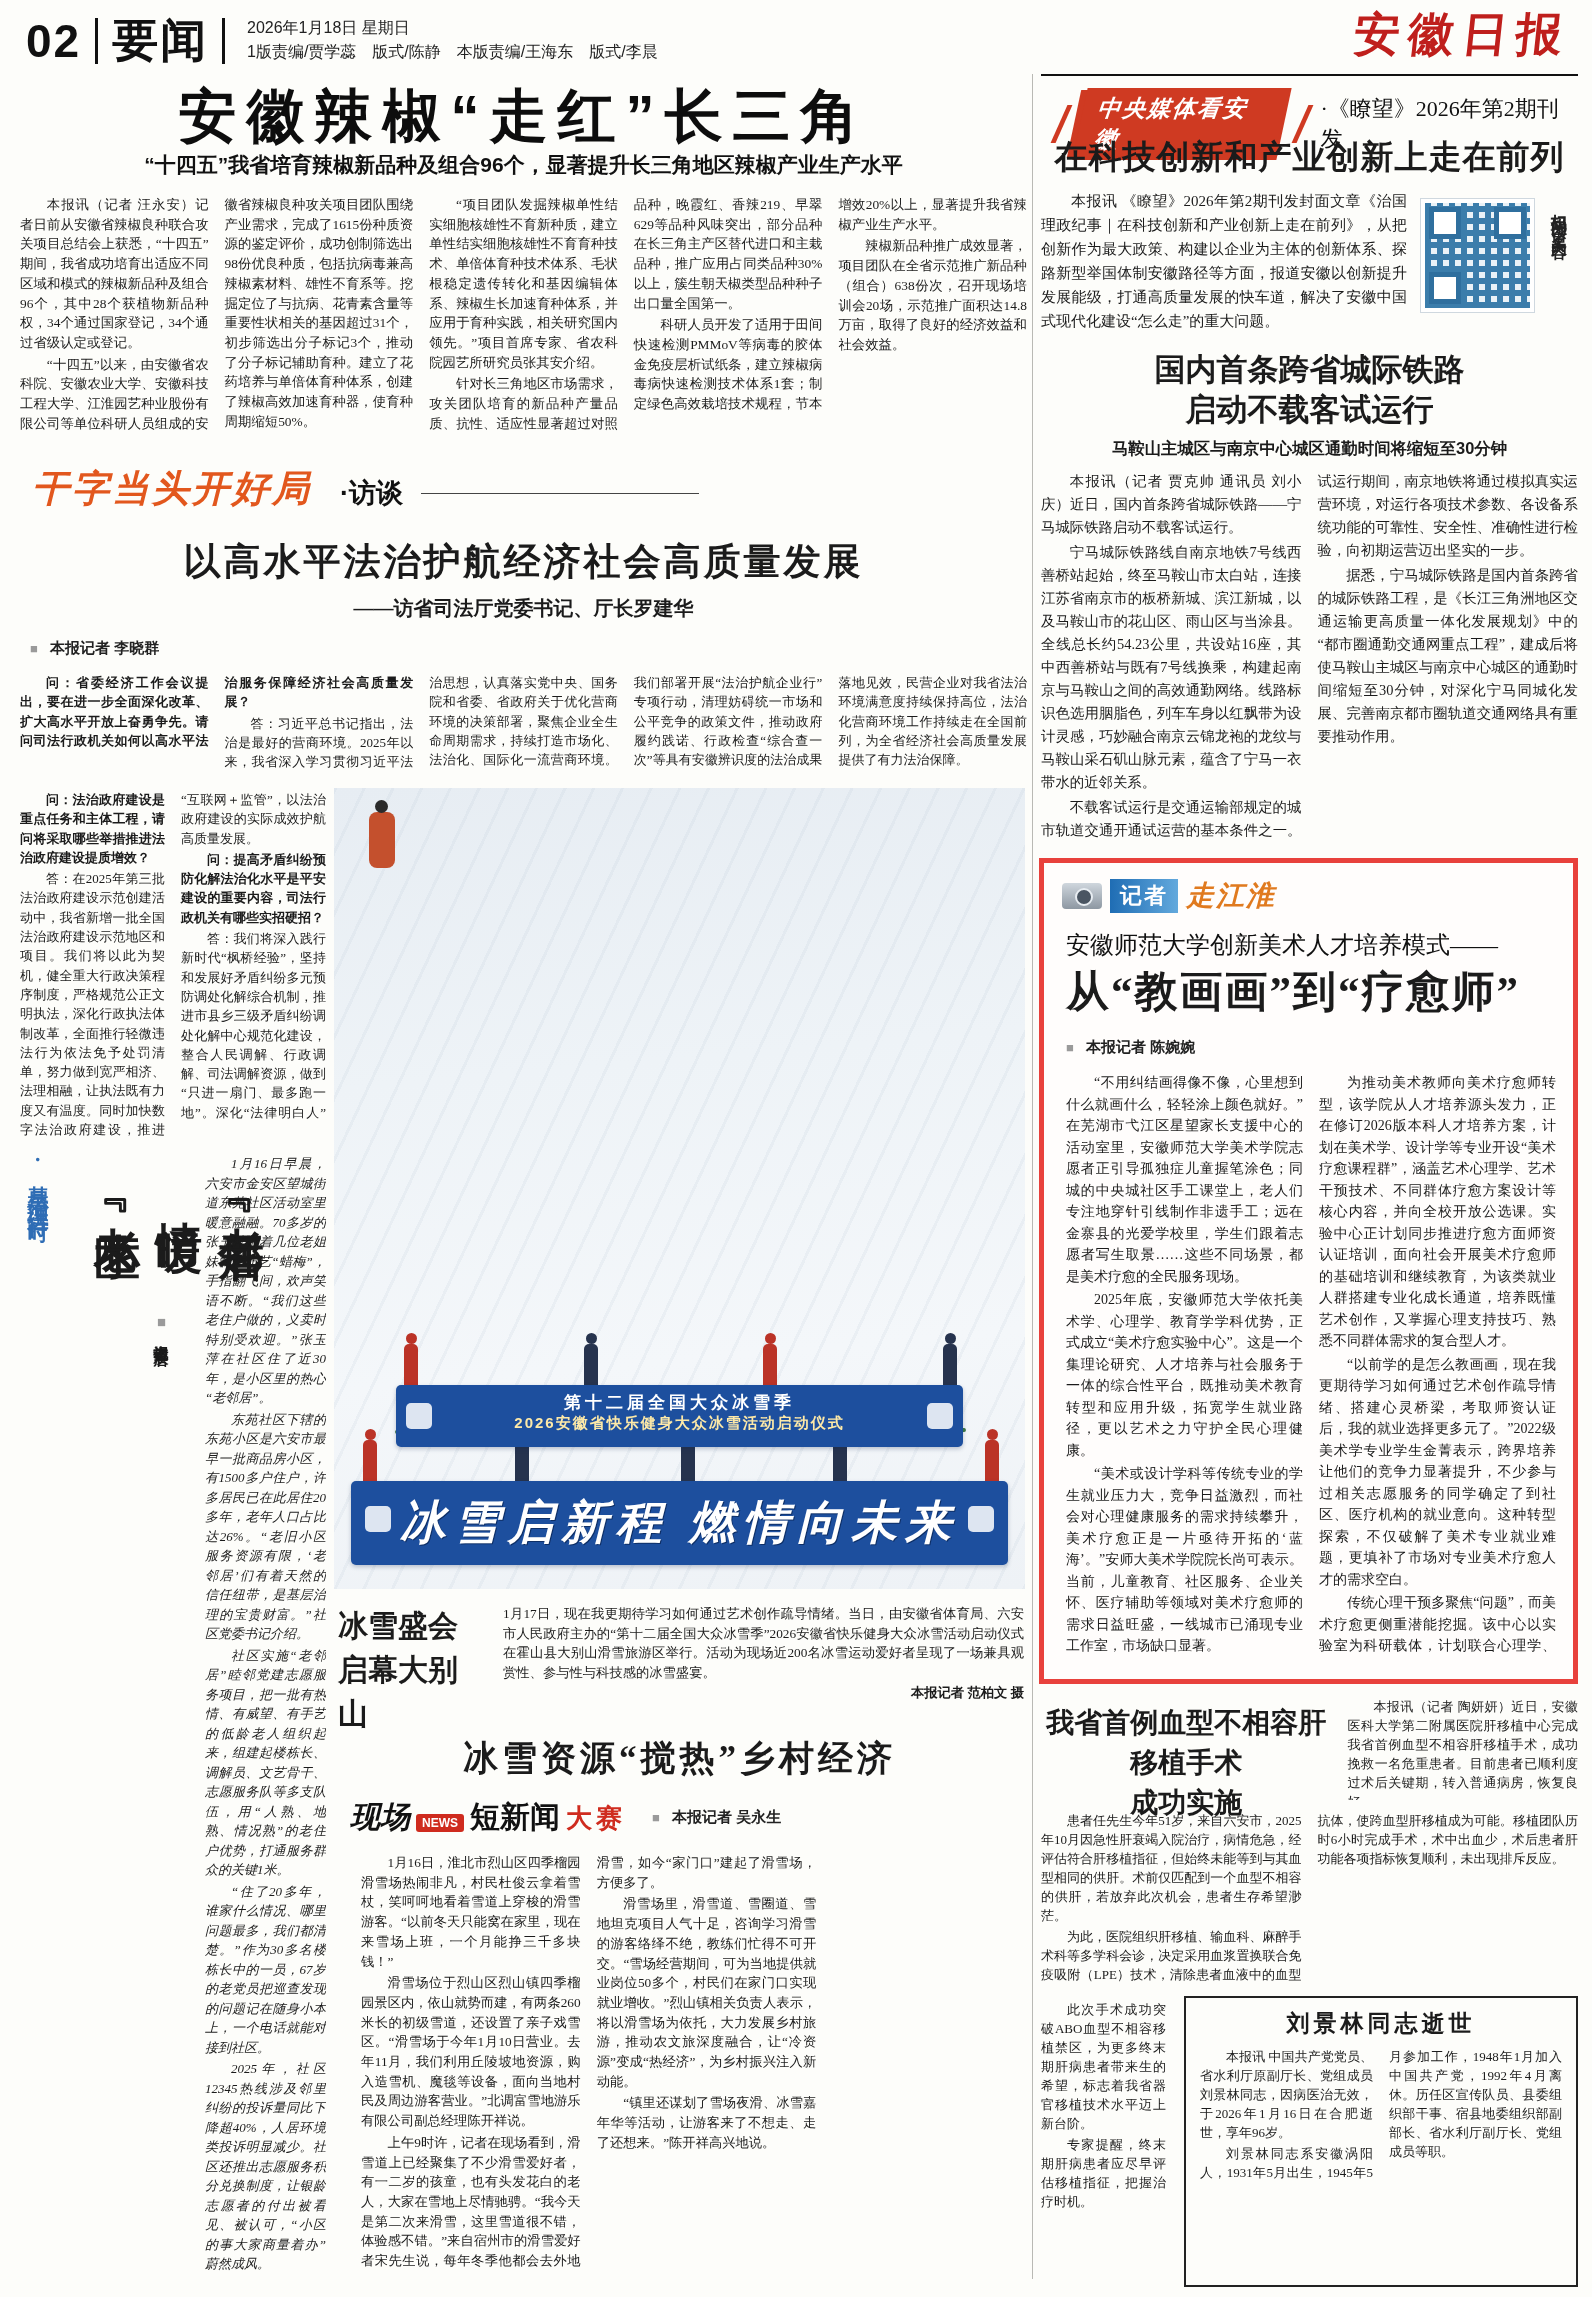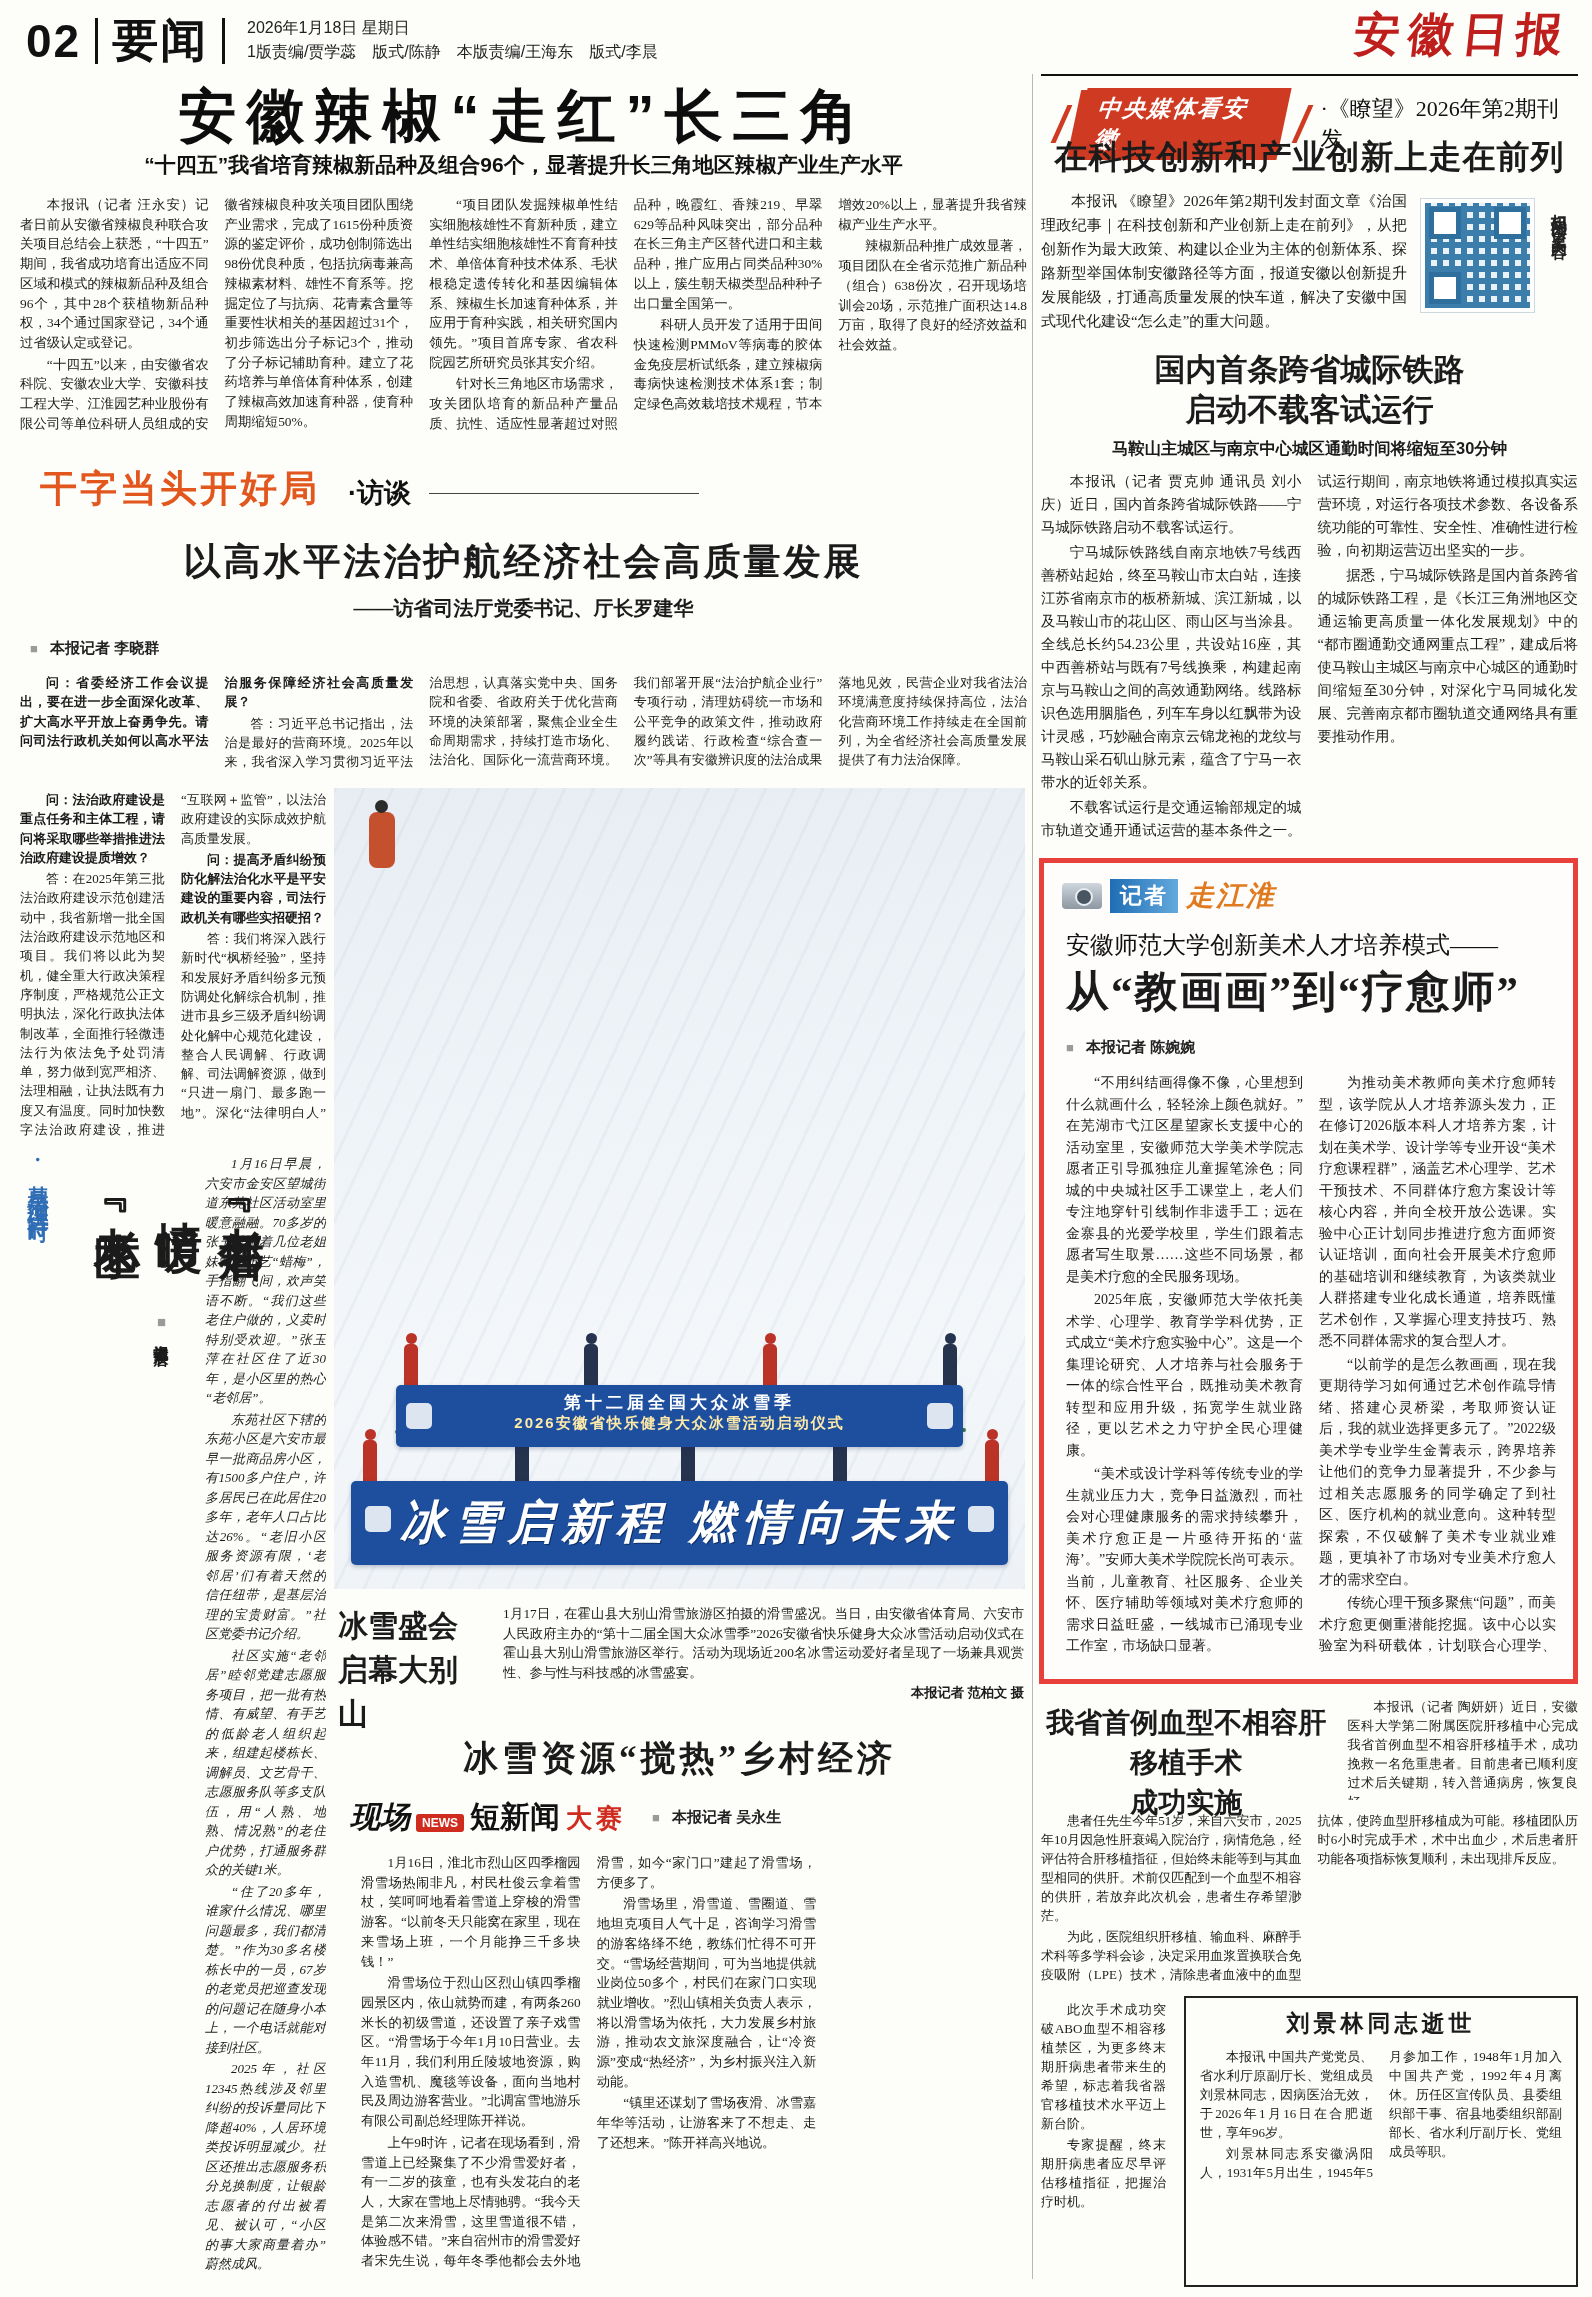--- a/index.html
+++ b/index.html
@@ -48,21 +48,21 @@
   .rj-cam{width:40px;height:26px;background:linear-gradient(#cfd6dd,#8d97a2);border-radius:4px;position:relative;}
   .rj-cam::after{content:"";position:absolute;left:13px;top:5px;width:14px;height:14px;border-radius:50%;background:#4a5562;border:2px solid #e8edf2;}
   .rj-strip{background:linear-gradient(90deg,#1f6db4,#63a9dd);color:#fff;font-weight:800;font-size:22px;padding:2px 10px;letter-spacing:2px;}
   .rj-route{color:#e07a1f;font-size:28px;font-weight:900;font-style:italic;letter-spacing:2px;}
   .rj-kicker{position:absolute;left:22px;top:66px;width:488px;font-size:24px;color:#111;}
   .rj-title{position:absolute;left:22px;top:100px;width:488px;font-size:43px;font-weight:900;letter-spacing:2px;}
   .rj-byline{position:absolute;left:22px;top:175px;}
   .rj-body{position:absolute;left:22px;top:209px;width:490px;height:597px;column-count:2;font-size:14px;line-height:21.5px;}
   
   .gz-row{left:28px;top:464px;width:999px;display:flex;align-items:center;gap:18px;}
-  .gz-badge{position:relative;font-size:37px;font-weight:900;color:#e2571d;letter-spacing:3px;padding:0 10px 8px 4px;margin-left:8px;}
+  .gz-badge{position:relative;font-size:37px;font-weight:900;font-style:italic;color:#e2571d;letter-spacing:3px;padding:0 10px 8px 4px;}
   .gz-badge::after{content:"";position:absolute;left:-4px;right:30px;bottom:0;height:16px;background:linear-gradient(90deg,#5ea5d8,#9cc9e8);transform:skewX(-30deg) rotate(-1.5deg);opacity:.85;z-index:-1;border-radius:3px;}
   .gz-tag{font-size:27px;font-weight:800;color:#111;}
   .gz-line{flex:1;height:1px;background:#444;margin-right:328px;}
   .iv-hl{left:20px;top:537px;width:1007px;text-align:center;font-size:37px;font-weight:900;letter-spacing:3px;}
   .iv-sub{left:20px;top:595px;width:1007px;text-align:center;font-size:20px;font-weight:700;}
   .iv-byline{left:30px;top:639px;}
   .iv-body-top{left:20px;top:673px;width:1007px;height:111px;column-count:5;font-size:13px;line-height:19.3px;}
   .iv-body-side{left:20px;top:790px;width:306px;height:350px;column-count:2;font-size:13px;line-height:19.3px;}
   
   .gr-label{left:24px;top:1156px;writing-mode:vertical-rl;font-size:21px;font-weight:800;color:#2f6db5;letter-spacing:6px;height:328px;}
@@ -281,21 +281,21 @@
       <span class="logo-dot" style="right:14px;"></span>
       <span class="bm">冰雪启新程 燃情向未来</span>
     </div>
   </div>
 
   <div class="abs cap-title">
     <div>冰雪盛会</div>
     <div>启幕大别山</div>
   </div>
   <div class="abs cap-text">
-    <span>1月17日，在霍山县大别山滑雪旅游区拍摄的滑雪盛况。当日，由安徽省体育局、六安市人民政府主办的“第十二届全国大众冰雪季”2026安徽省快乐健身大众冰雪活动启动仪式在霍山县大别山滑雪旅游区举行。活动为现场近200名冰雪运动爱好者呈现了一场兼具观赏性、参与性与科技感的冰雪盛宴。</span>
+    <span>1月17日，现在我更期待学习如何通过艺术创作疏导情绪。当日，由安徽省体育局、六安市人民政府主办的“第十二届全国大众冰雪季”2026安徽省快乐健身大众冰雪活动启动仪式在霍山县大别山滑雪旅游区举行。活动为现场近200名冰雪运动爱好者呈现了一场兼具观赏性、参与性与科技感的冰雪盛宴。</span>
     <div class="cap-credit">本报记者 范柏文 摄</div>
   </div>
 
   <div class="abs ice-hl">冰雪资源“搅热”乡村经济</div>
   <div class="abs ice-row">
     <span class="ice-badge">
       <span class="ib1">现场</span>
       <span class="ib-news">NEWS</span>
       <span class="ib2">短新闻</span>
       <span class="ib3">大赛</span>

